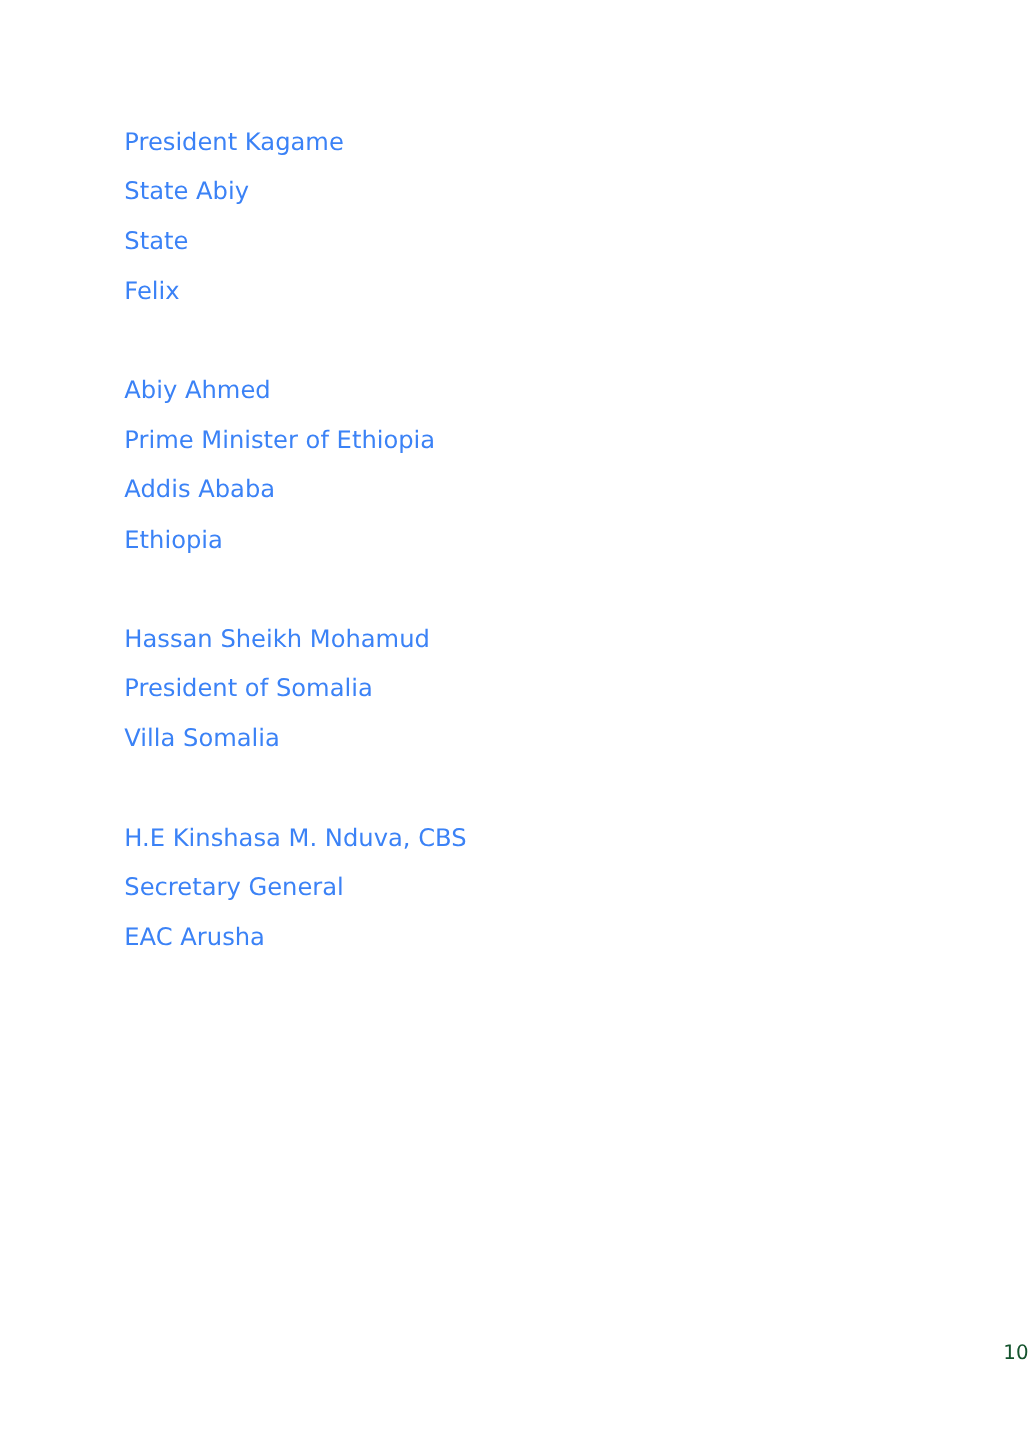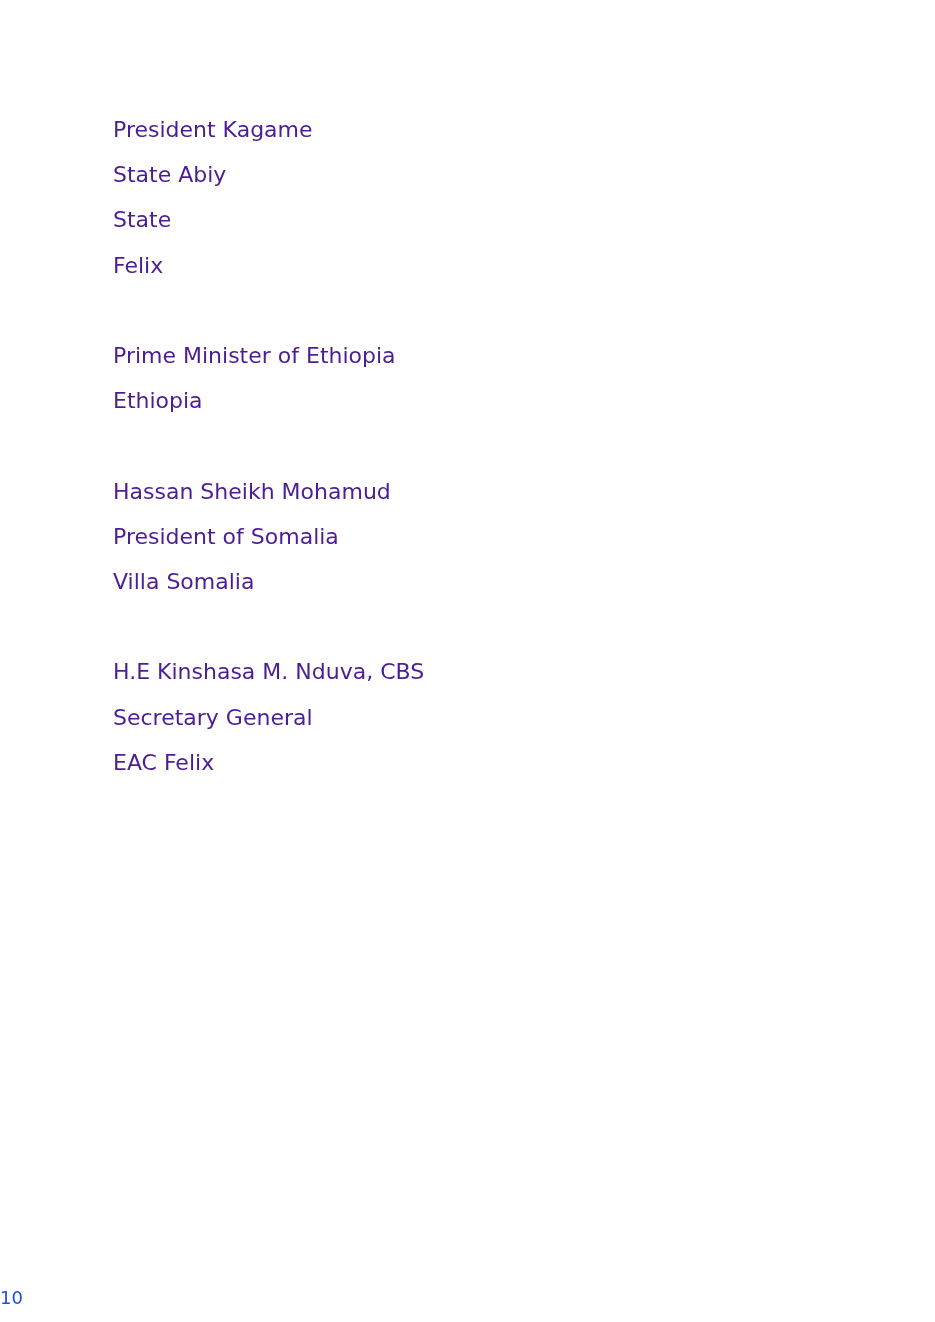--- a/index.html
+++ b/index.html
@@ -32,62 +32,64 @@
   }
   .address-block + .address-block {
     margin-top: 45.2px; 
   }
   .address-line {
     margin: 0;
     padding: 0;
     font-size: 22px;
     line-height: 45.2px;
     white-space: nowrap;
-    color: #4c1d95;
+    color: #3b82f6;
   }
   .footer {
     position: absolute;
     left: 0;
     right: 0;
-    top: 1287px;
-    text-align: left;
+    top: 1219px;
+    text-align: right;
     font-size: 18px;
     line-height: 22px;
-    color: #1d4ed8;
+    color: #14532d;
   }
 </style>
 </head>
 <body>
 
 <div class="page">
   <div class="content">
 
     <div class="address-block">
       <p class="address-line">President Kagame</p>
       <p class="address-line">State Abiy</p>
       <p class="address-line">State</p>
       <p class="address-line">Felix</p>
     </div>
 
 
     <div class="address-block">
+      <p class="address-line">Abiy Ahmed</p>
       <p class="address-line">Prime Minister of Ethiopia</p>
+      <p class="address-line">Addis Ababa</p>
       <p class="address-line">Ethiopia</p>
     </div>
 
     <div class="address-block">
       <p class="address-line">Hassan Sheikh Mohamud</p>
       <p class="address-line">President of Somalia</p>
       <p class="address-line">Villa Somalia</p>
     </div>
 
     <div class="address-block">
       <p class="address-line">H.E Kinshasa M. Nduva, CBS</p>
       <p class="address-line">Secretary General</p>
-      <p class="address-line">EAC Felix</p>
+      <p class="address-line">EAC Arusha</p>
     </div>
 
   </div>
 
   <div class="footer">
     <span>10</span>
   </div>
 </div>
 
 </body></html>

